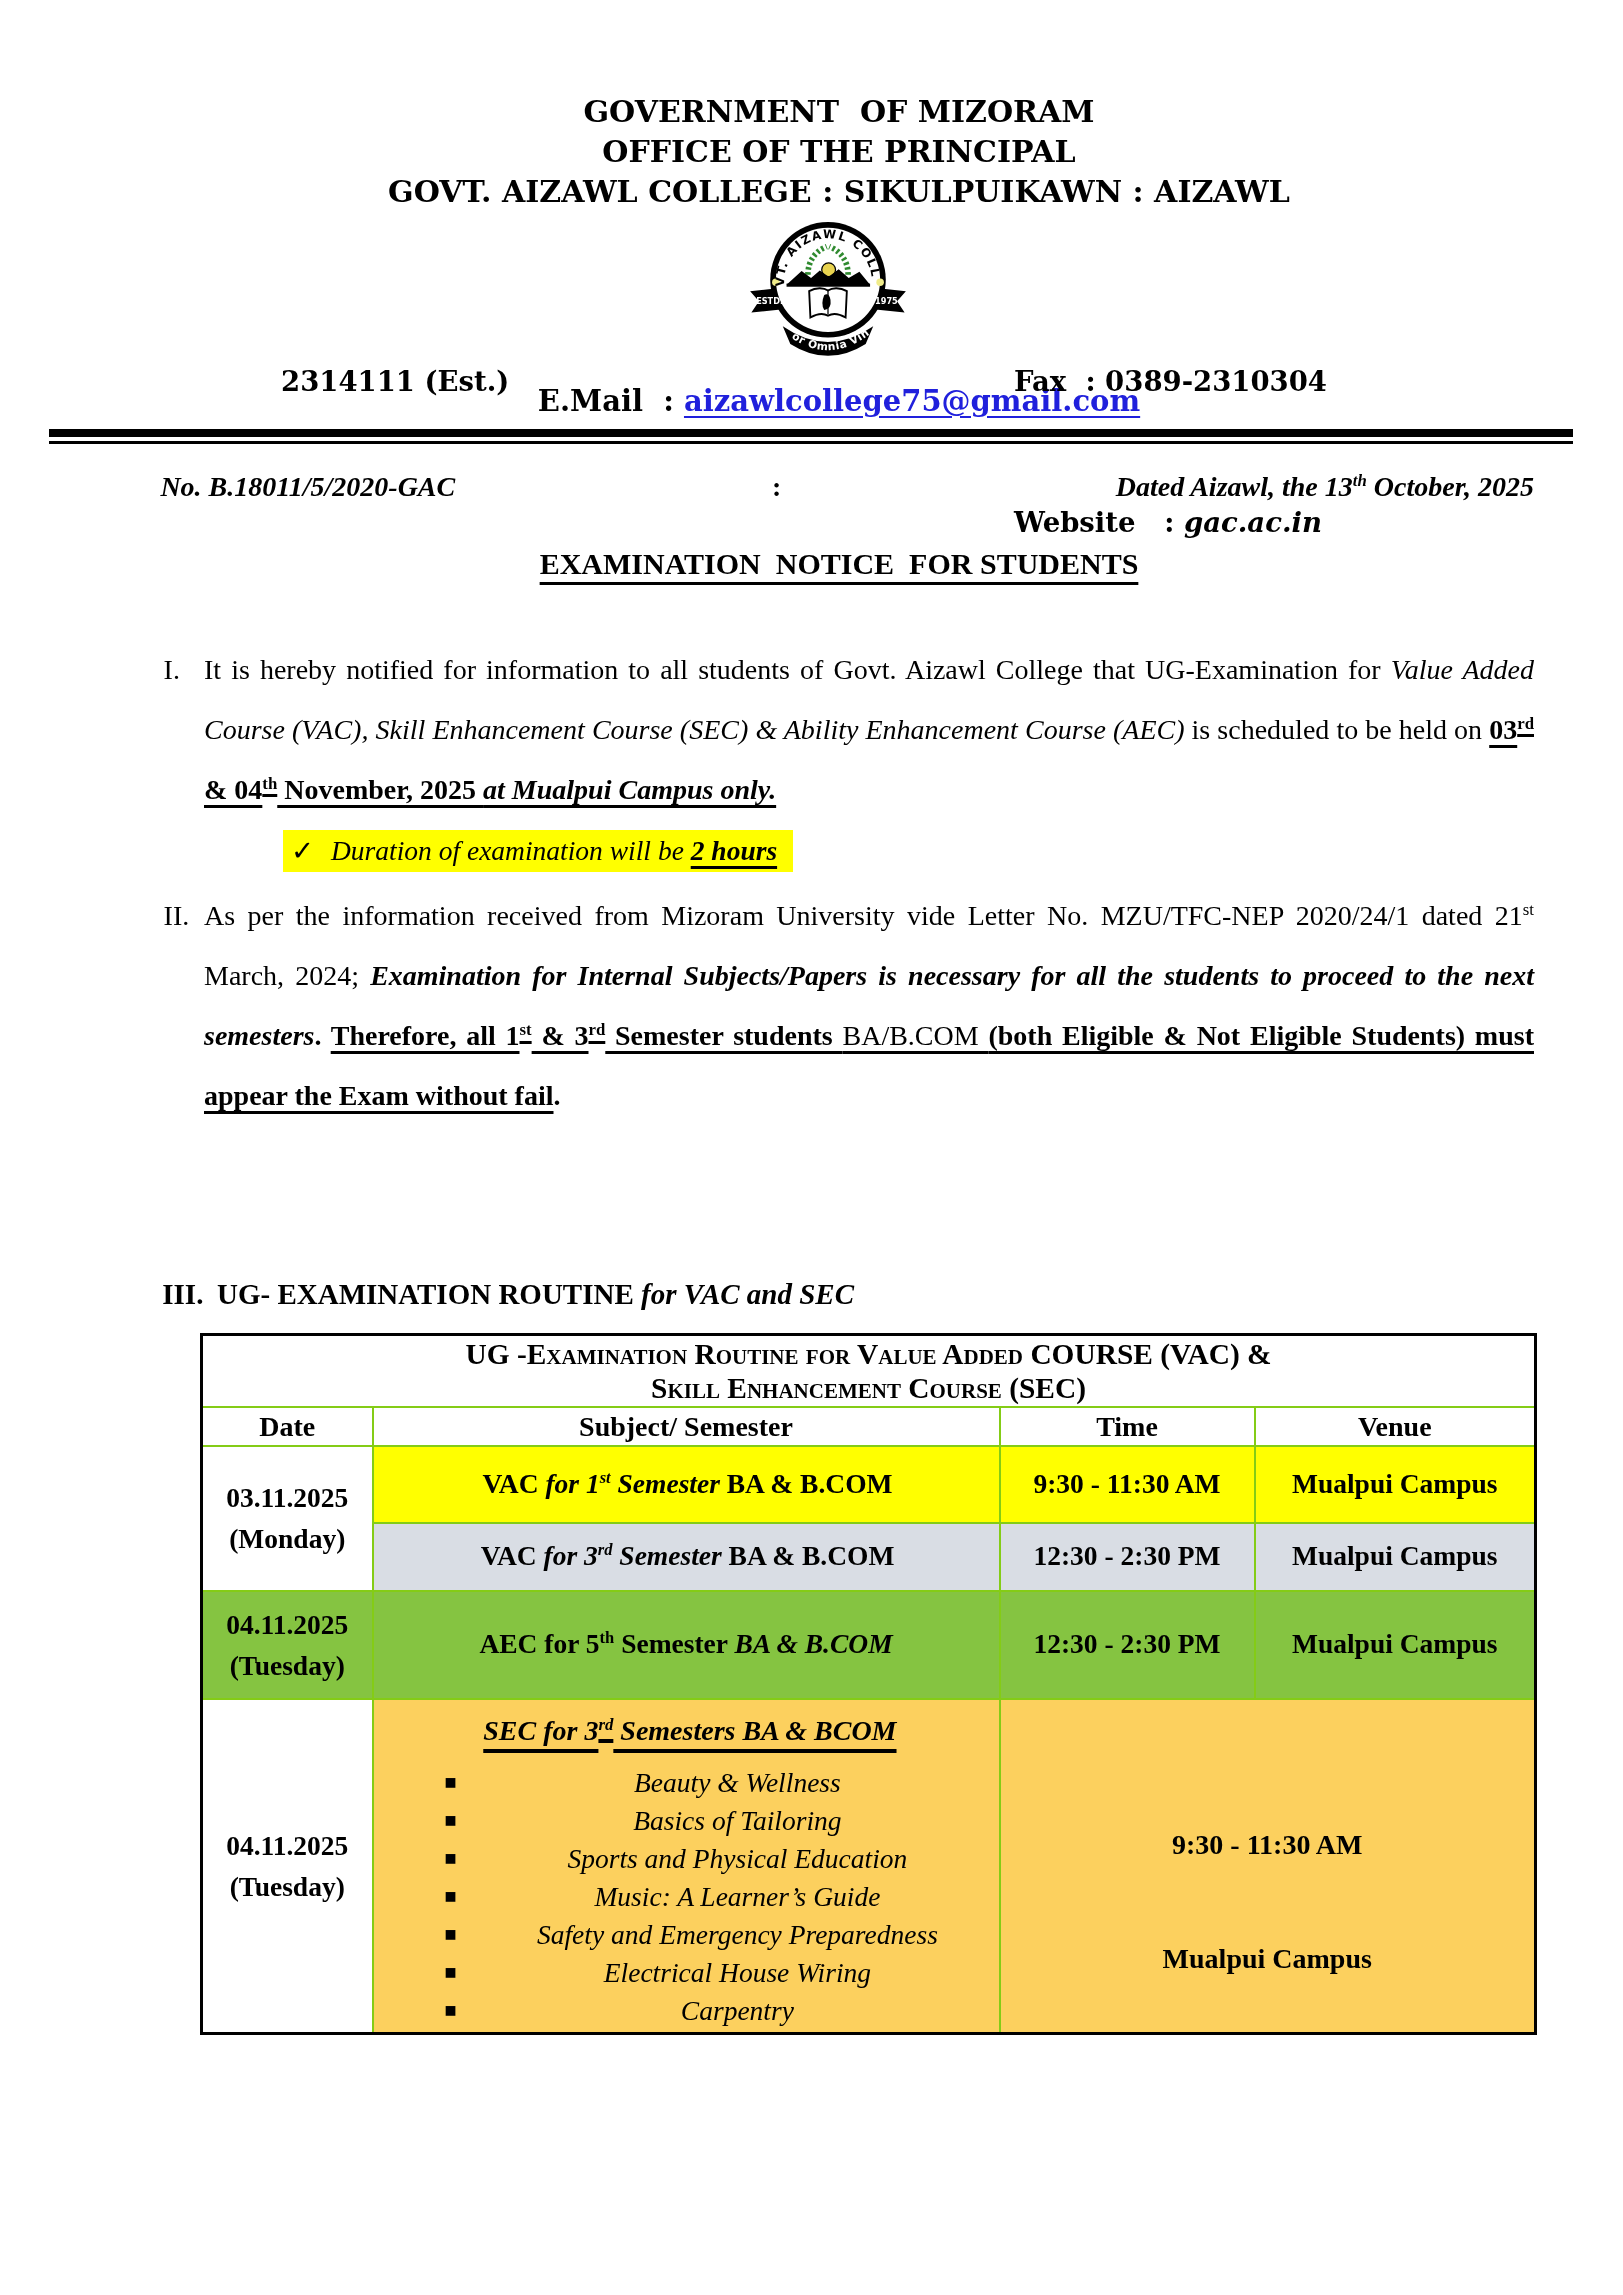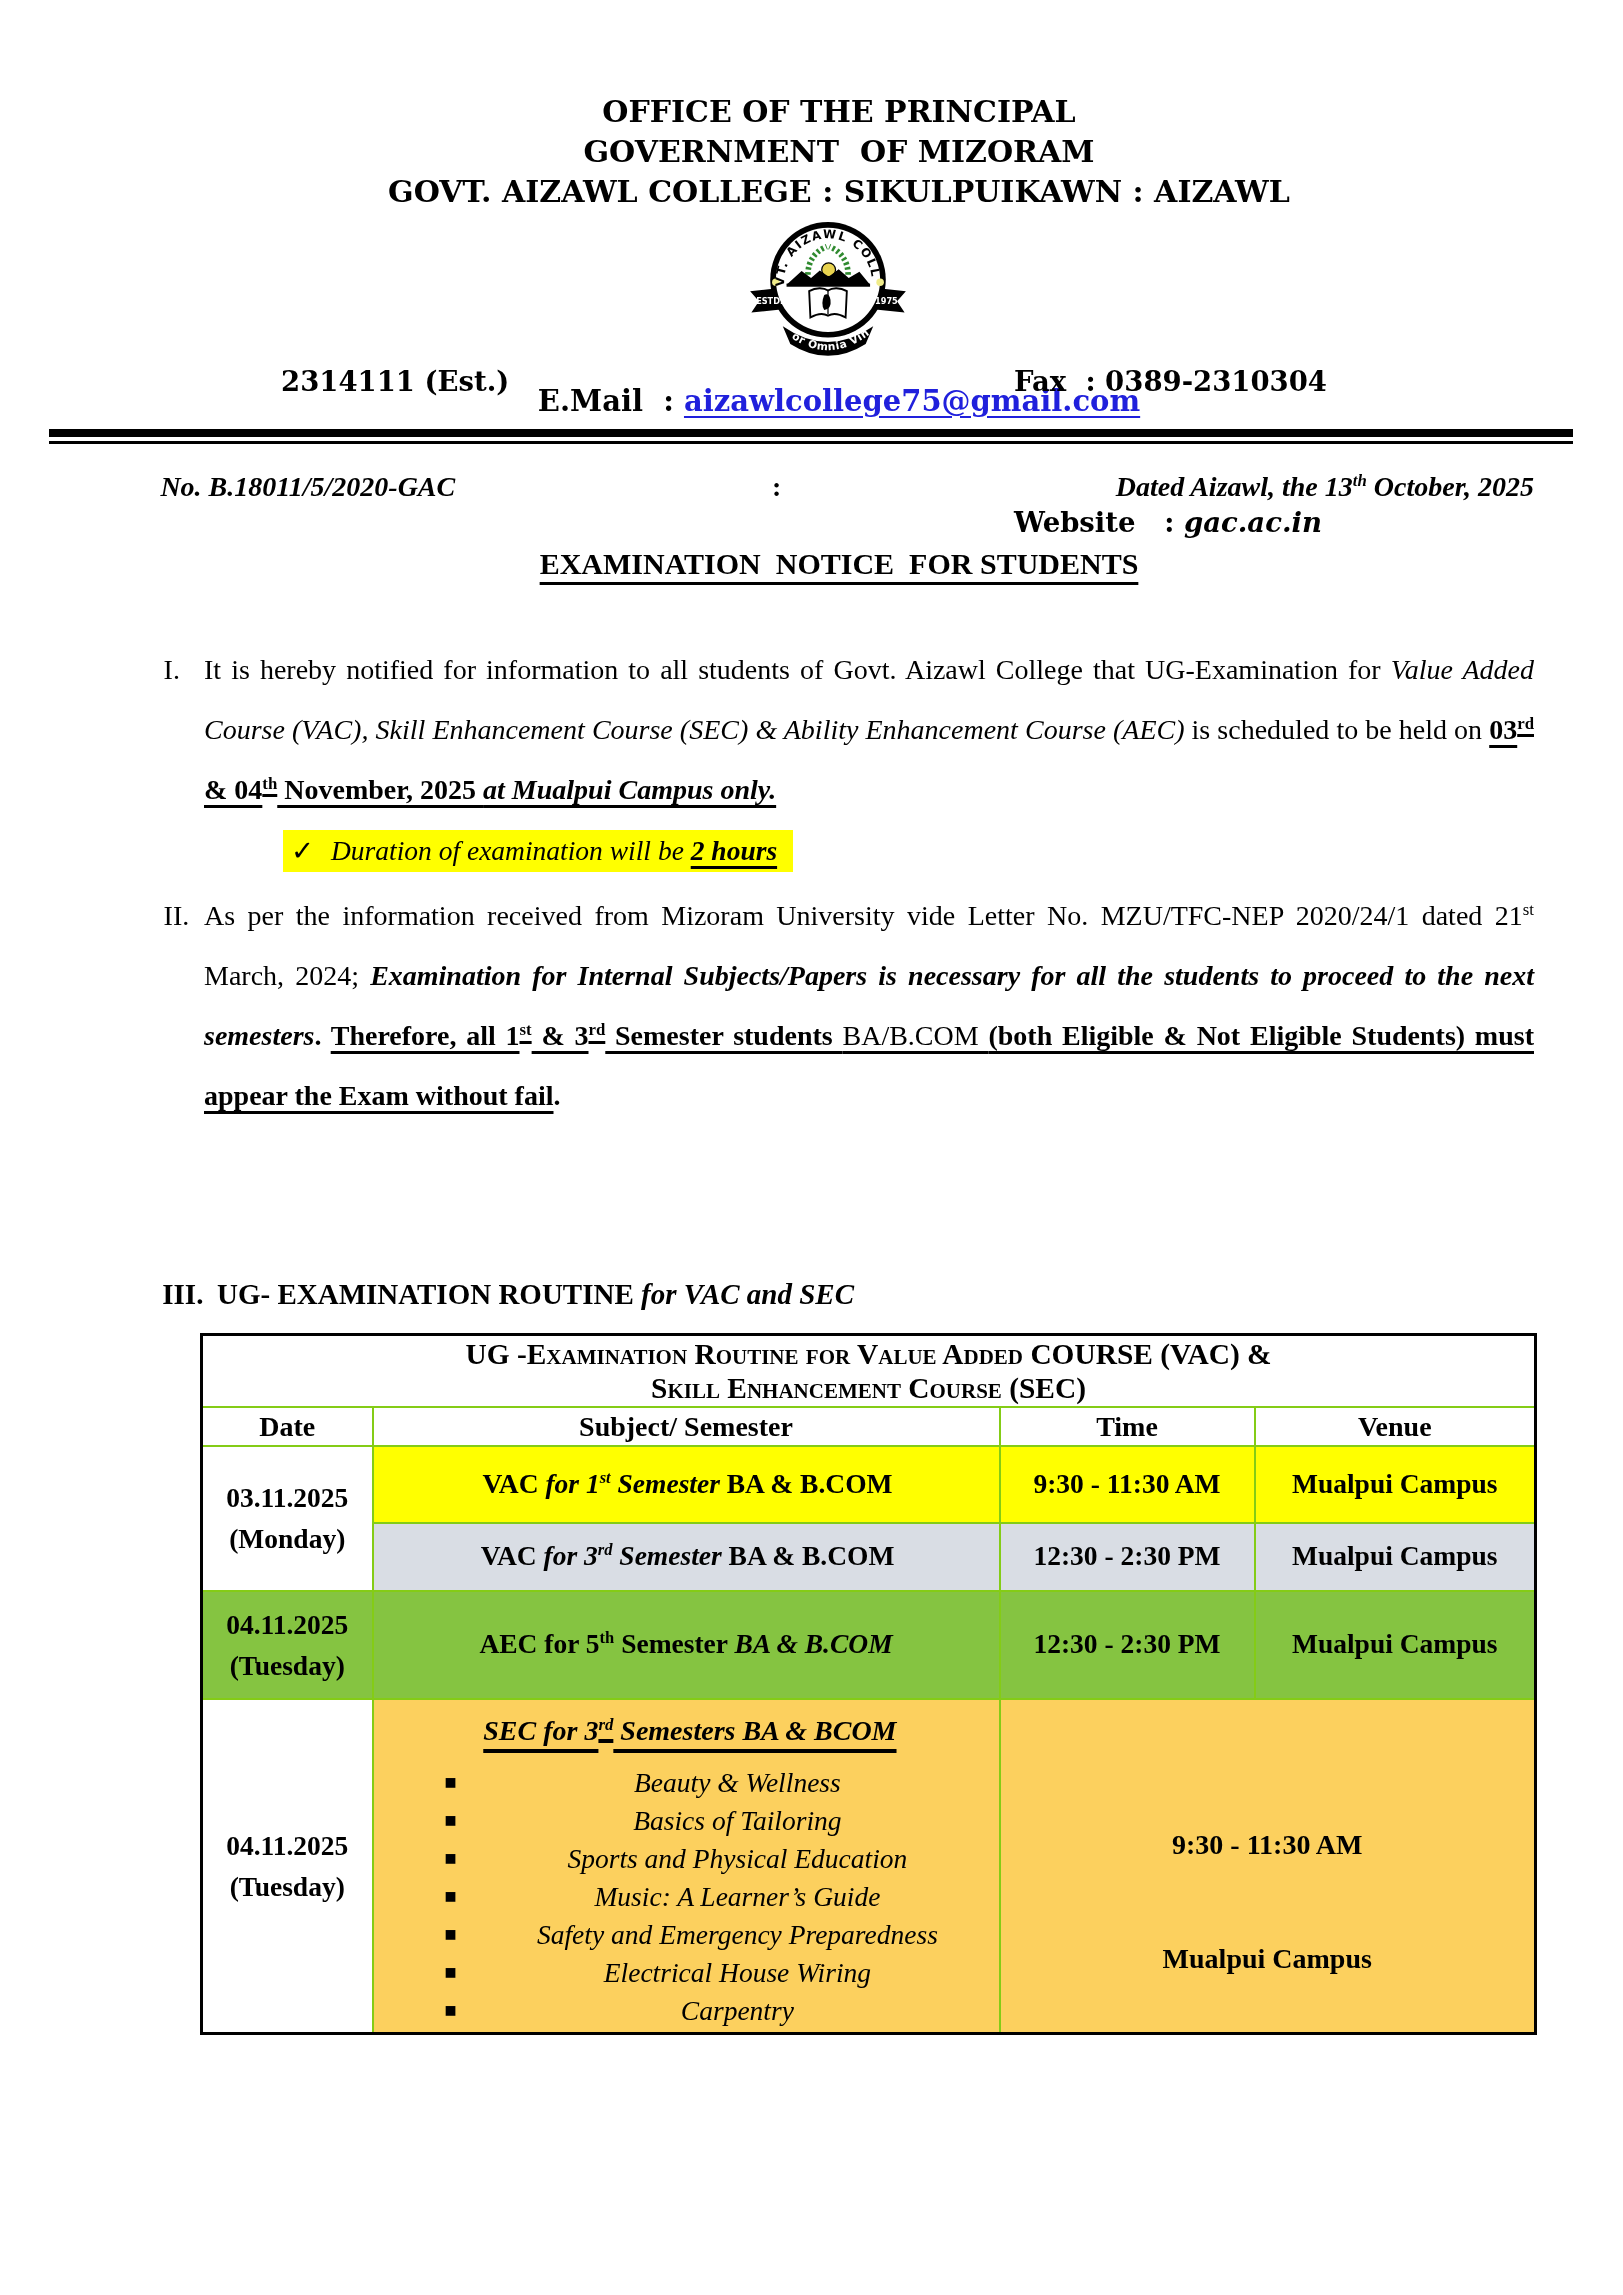--- a/index.html
+++ b/index.html
@@ -97,22 +97,22 @@
   .motto-t { font-family:"DejaVu Sans", sans-serif; font-weight:bold; font-size:17px;
     fill:#fff; letter-spacing:1px; }
 </style>
 </head>
 <body>
 
 <div class="page">
   <div class="content">
 
     <div class="letterhead">
+      <div class="h1">GOVERNMENT  OF MIZORAM</div>
       <div class="h1">OFFICE OF THE PRINCIPAL</div>
-      <div class="h1">GOVERNMENT  OF MIZORAM</div>
       <div class="h1">GOVT. AIZAWL COLLEGE : SIKULPUIKAWN : AIZAWL</div>
     </div>
 
     <div class="contact-row">
       <div class="contact-block tel-block">
         <div>2314111 (Est.)</div>
       </div>
 
       <div class="logo-wrap">
         <svg viewBox="0 0 260 250" width="164" height="157">

